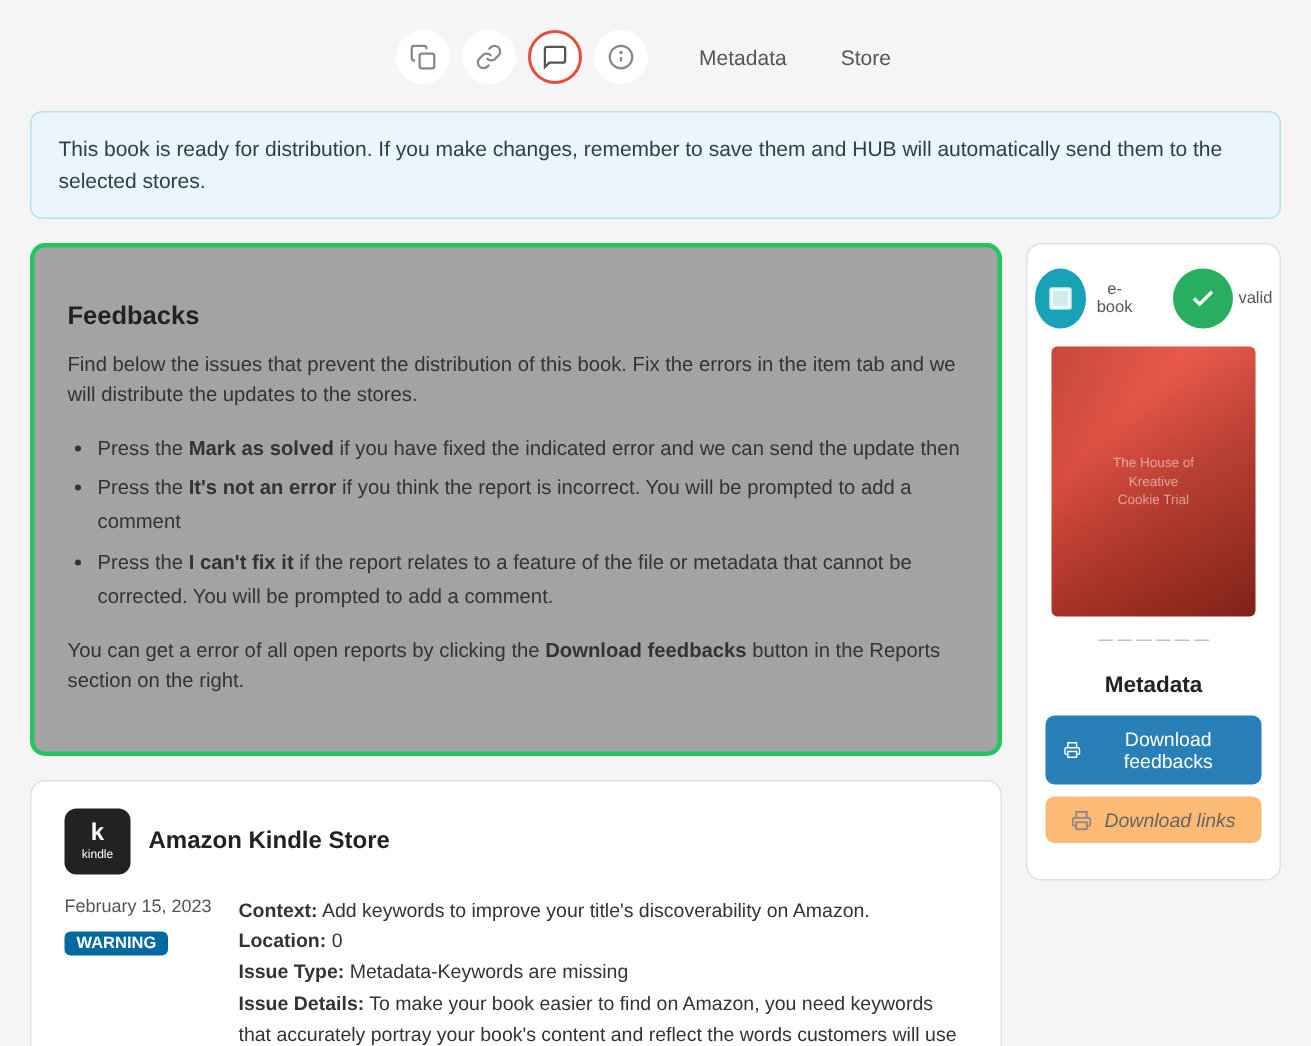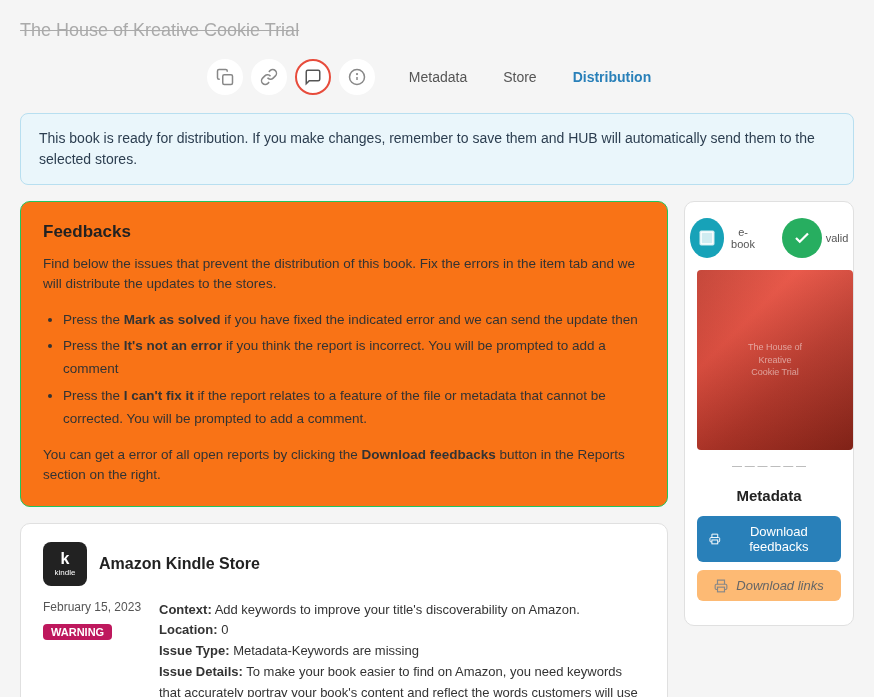--- a/index.html
+++ b/index.html
@@ -92,24 +92,24 @@
     }
     .left-col {
       flex: 1;
       min-width: 0;
     }
     .right-col {
       width: 170px;
       flex-shrink: 0;
     }
     .feedbacks-card {
-      background: #f97316;
+      background: #a3a3a3;
       border-radius: 10px;
-      border: 1px solid #22c55e;
-      padding: 20px 22px;
+      border: 3px solid #22c55e;
+      padding: 36px 22px;
       margin-bottom: 16px;
     }
     .feedbacks-title {
       font-size: 17px;
       font-weight: 600;
       margin-bottom: 12px;
       color: #222;
     }
     .feedbacks-intro {
       font-size: 13.5px;
@@ -179,21 +179,21 @@
       align-items: flex-start;
       gap: 10px;
       flex-shrink: 0;
       min-width: 100px;
     }
     .issue-date {
       font-size: 12px;
       color: #555;
     }
     .warning-badge {
-      background: #be185d;
+      background: #0369a1;
       color: white;
       border-radius: 4px;
       padding: 2px 8px;
       font-size: 11px;
       font-weight: 700;
       text-transform: uppercase;
     }
     .issue-details {
       flex: 1;
       min-width: 0;
@@ -235,21 +235,21 @@
       font-size: 18px;
     }
     .status-circle.teal { background: #17a2b8; }
     .status-circle.green { background: #27ae60; }
     .status-label {
       font-size: 11px;
       color: #555;
       text-align: center;
     }
     .book-thumbnail {
-      width: 156px;
+      width: 136px;
       height: 180px;
       margin: 0 auto 10px;
       display: block;
       border-radius: 4px;
       background: linear-gradient(135deg, #c0392b 0%, #e74c3c 30%, #c0392b 60%, #96281b 100%);
       position: relative;
       overflow: hidden;
     }
     .book-thumbnail::after {
       content: '';
@@ -305,21 +305,20 @@
       color: #666;
       cursor: default;
       font-style: italic;
     }
   </style>
 </head>
 <body>
 
 <div class="page-container">
 
-  <div class="page-title">The House of Kreative Cookie Trial</div>
 
   <div class="toolbar">
     <div class="toolbar-icons">
 
       <div class="icon-btn">
         <svg viewBox="0 0 24 24" fill="none" stroke="#888" stroke-width="2">
           <rect x="9" y="9" width="13" height="13" rx="2"></rect>
           <path d="M5 15H4a2 2 0 01-2-2V4a2 2 0 012-2h9a2 2 0 012 2v1"></path>
         </svg>
       </div>
@@ -341,21 +340,20 @@
         <svg viewBox="0 0 24 24" fill="none" stroke="#888" stroke-width="2">
           <circle cx="12" cy="12" r="10"></circle>
           <line x1="12" y1="8" x2="12" y2="8" stroke-linecap="round" stroke-width="3"></line>
           <line x1="12" y1="12" x2="12" y2="16"></line>
         </svg>
       </div>
     </div>
     <div class="tab-nav">
       <a class="tab-item">Metadata</a>
       <a class="tab-item">Store</a>
-      <a class="tab-item active">Distribution</a>
     </div>
   </div>
 
   <div class="info-banner">This book is ready for distribution. If you make changes, remember to save them and HUB will automatically send them to the selected stores.</div>
 
   <div class="main-layout">
 
     <div class="left-col">
 
       <div class="feedbacks-card">

